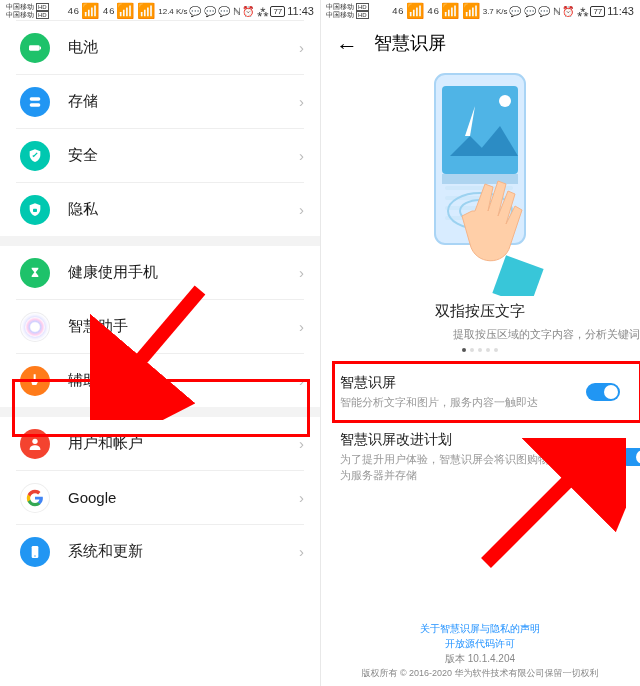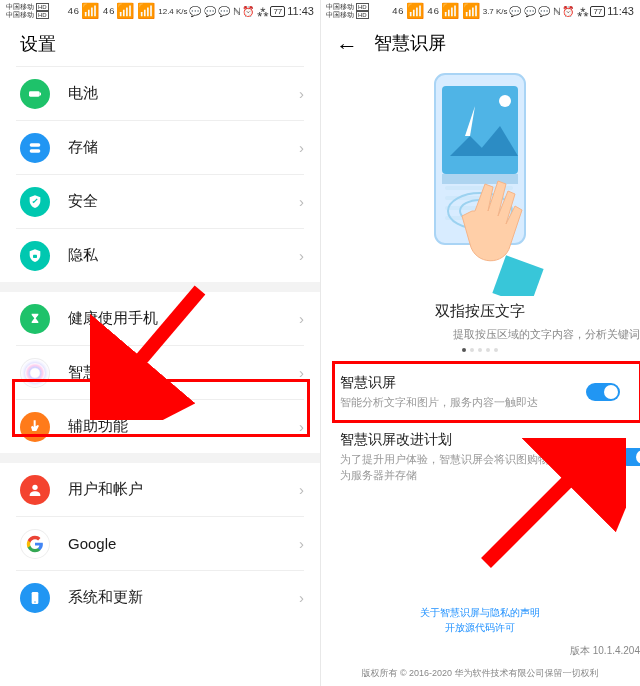--- a/index.html
+++ b/index.html
@@ -188,21 +188,21 @@
   .switch.half { margin-right: -20px; }
   .divider-thin { height: 1px; background: #eee; margin: 0 20px; }
   .footer {
     position: absolute;
     bottom: 6px;
     left: 0; right: 0;
     text-align: center;
     font-size: 10px;
   }
   .footer .link { color: #1e90ff; margin: 1px 0; }
-  .footer .ver { color: #888; margin: 9px 0; text-align: right; }
+  .footer .ver { color: #888; margin: 1px 0; }
   .footer .copy { color: #888; font-size: 9px; margin-top: 1px; }
   .gap-line { height: 1px; background: #eee; margin: 0 16px; }
   .vsep {
     position: absolute; left: 320px; top: 0; bottom: 0; width: 1px; background: #e8e8e8; z-index: 2;
   }
 </style>
 </head>
 <body>
 
 <div class="container">
@@ -224,21 +224,20 @@
           <span>💬</span>
           <span>💬</span>
         <span>ℕ</span>
           <span>⏰</span>
           <span>⁂</span>
         <span style="border:1px solid #333;border-radius:2px;padding:0 2px;font-size:8px">77</span>
         <span class="status-time">11:43</span>
       </div>
     </div>
 
-    <div class="page-title">设置</div>
 
     <div class="gap-line"></div>
     <div class="row">
       <div class="icon-wrap ic-battery">
         <svg viewBox="0 0 24 24">
             <rect x="3" y="8" width="16" height="8" rx="2"></rect>
             <rect x="19" y="10" width="2" height="4"></rect>
           </svg>
       </div>
       <div class="label">电池</div>

